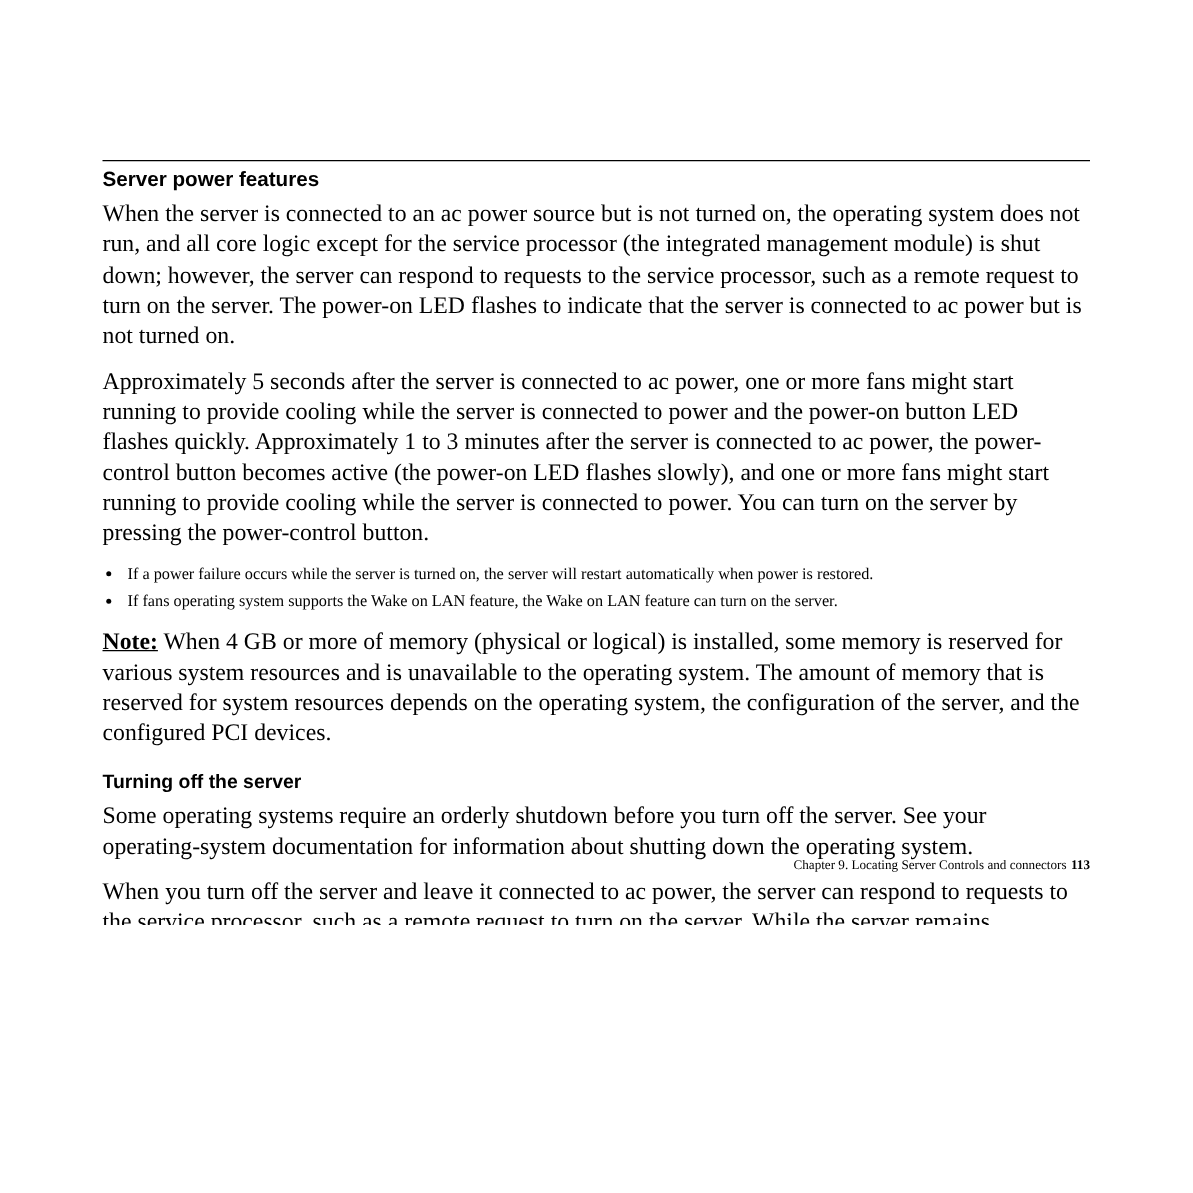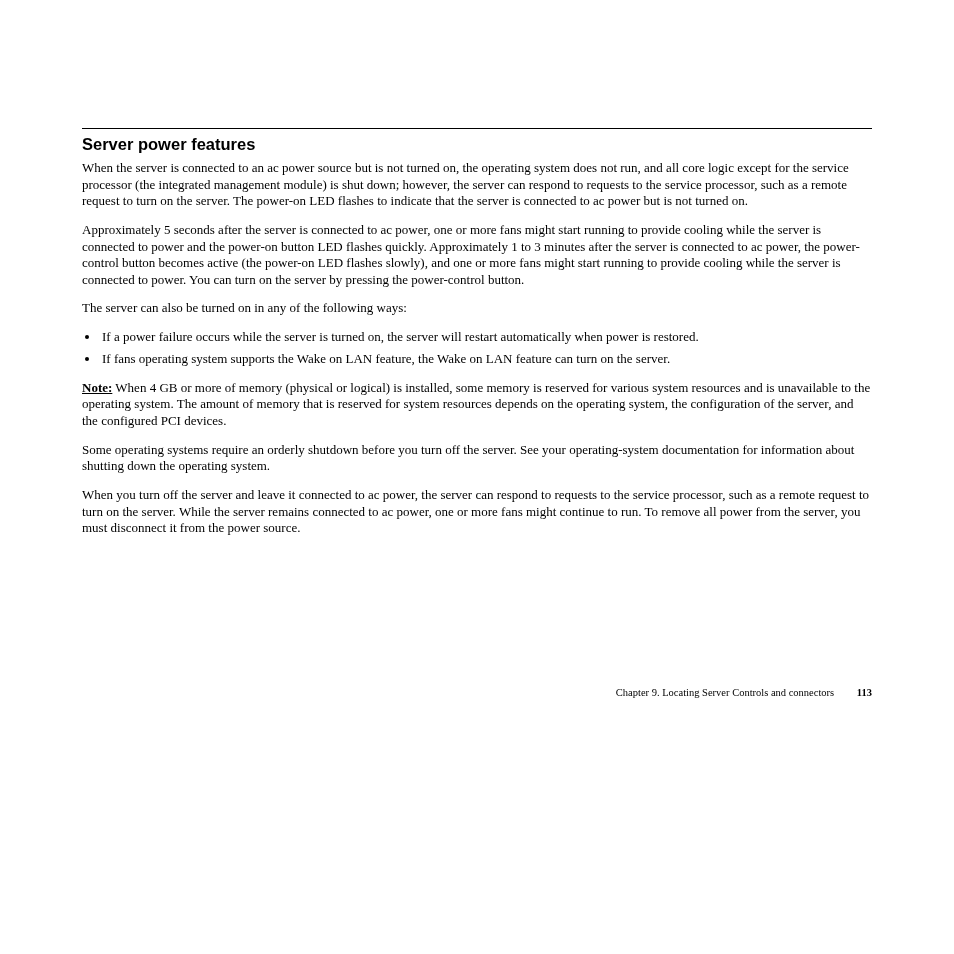--- a/index.html
+++ b/index.html
@@ -26,21 +26,21 @@
     font-size: 16.5px;
     margin: 0 0 6px 0;
   }
   h2.sub {
     font-family: Arial, Helvetica, sans-serif;
     font-weight: bold;
     font-size: 15.5px;
     margin: 18px 0 6px 0;
   }
   p {
-    font-size: 13px;
+    font-size: 19px;
     line-height: 1.28;
     margin: 0 0 12px 0;
   }
   ul {
     margin: 0 0 12px 0;
     padding-left: 18px;
     font-size: 13px;
     line-height: 1.3;
   }
   li {
@@ -53,40 +53,40 @@
   }
   .footer {
     position: absolute;
     bottom: 42px;
     right: 82px;
     font-size: 10.5px;
     font-family: "Palatino Linotype", Palatino, Georgia, serif;
   }
   .footer .pnum {
     font-weight: bold;
-    margin-left: 20px;
+    margin-left: 1px;
   }
 </style>
 </head>
 <body>
 
 <div class="page">
 
   <div class="rule"></div>
   <h1 class="section">Server power features</h1>
   <p>When the server is connected to an ac power source but is not turned on, the operating system does not run, and all core logic except for the service processor (the integrated management module) is shut down; however, the server can respond to requests to the service processor, such as a remote request to turn on the server. The power-on LED flashes to indicate that the server is connected to ac power but is not turned on.</p>
 
   <p>Approximately 5 seconds after the server is connected to ac power, one or more fans might start running to provide cooling while the server is connected to power and the power-on button LED flashes quickly. Approximately 1 to 3 minutes after the server is connected to ac power, the power-control button becomes active (the power-on LED flashes slowly), and one or more fans might start running to provide cooling while the server is connected to power. You can turn on the server by pressing the power-control button.</p>
-  <p>The server can also be turned on in any of the following ways:</p>
   <ul>
     <li>If a power failure occurs while the server is turned on, the server will restart automatically when power is restored.</li>
     <li>If fans operating system supports the Wake on LAN feature, the Wake on LAN feature can turn on the server.</li>
   </ul>
   <p><span class="note-label">Note:</span><span>  When 4 GB or more of memory (physical or logical) is installed, some memory is reserved for various system resources and is unavailable to the operating system. The amount of memory that is reserved for system resources depends on the operating system, the configuration of the server, and the configured PCI devices.</span></p>
 
+  <h2 class="sub">Turning off the server</h2>
   <p>Some operating systems require an orderly shutdown before you turn off the server. See your operating-system documentation for information about shutting down the operating system.</p>
   <p>When you turn off the server and leave it connected to ac power, the server can respond to requests to the service processor, such as a remote request to turn on the server. While the server remains connected to ac power, one or more fans might continue to run. To remove all power from the server, you must disconnect it from the power source.</p>
 
   <div class="footer">
     <span>Chapter 9. Locating Server Controls and connectors</span>
     <span class="pnum">113</span>
   </div>
 </div>
 
 </body></html>

